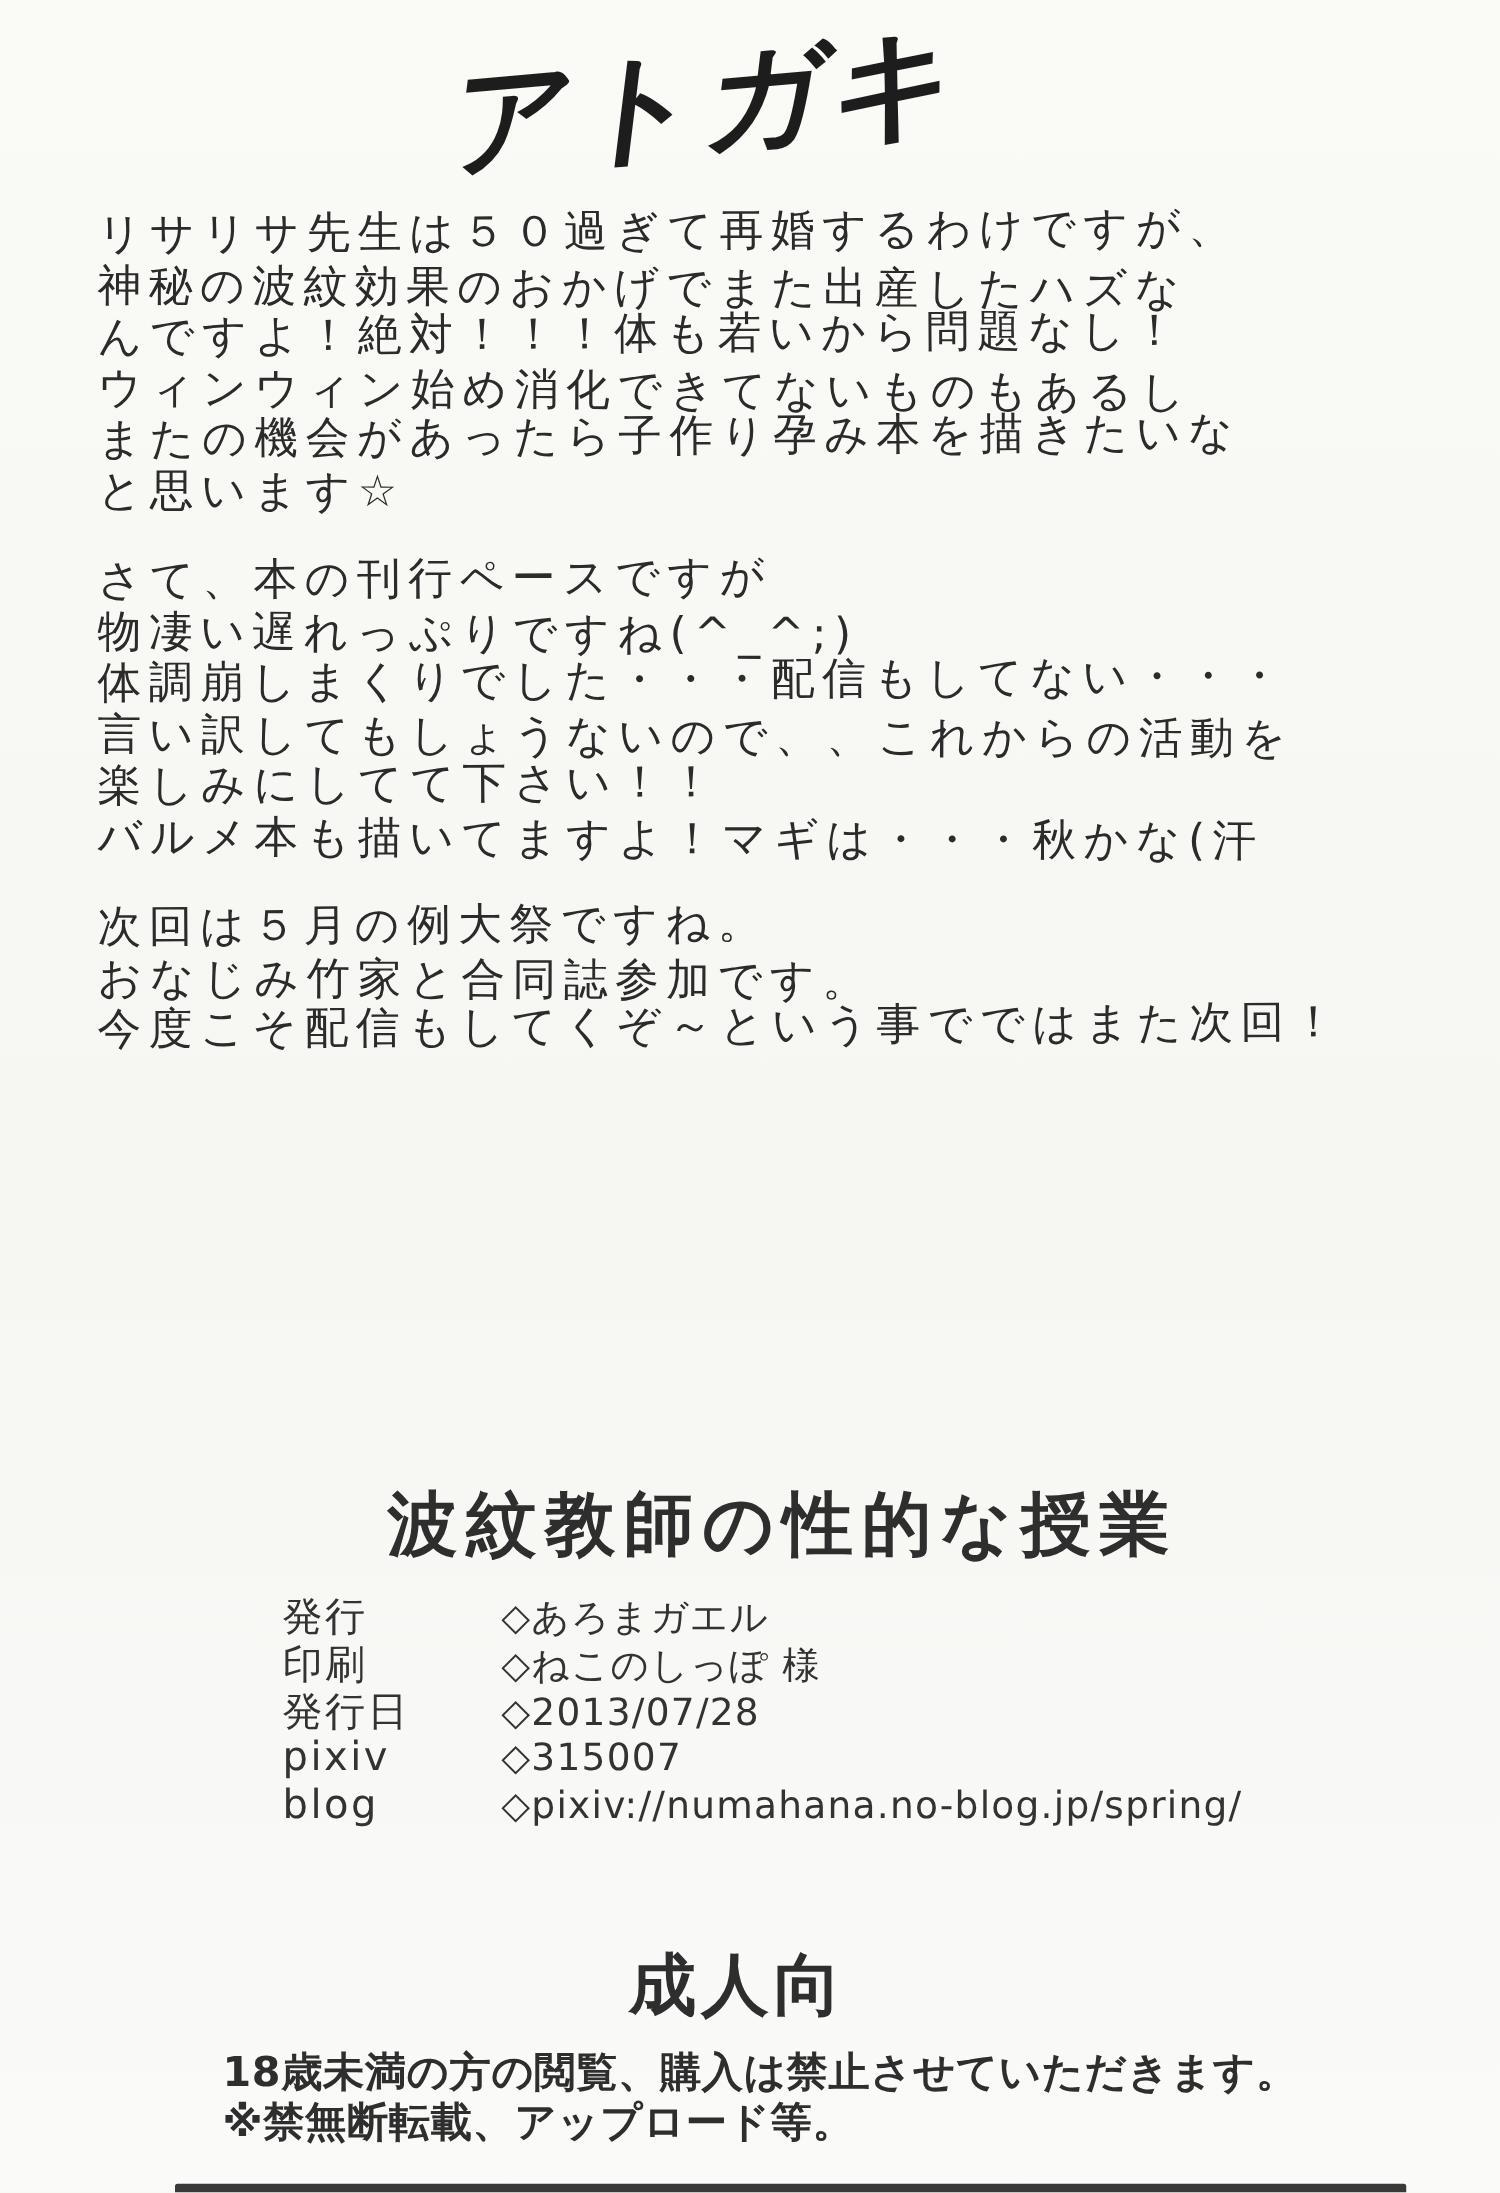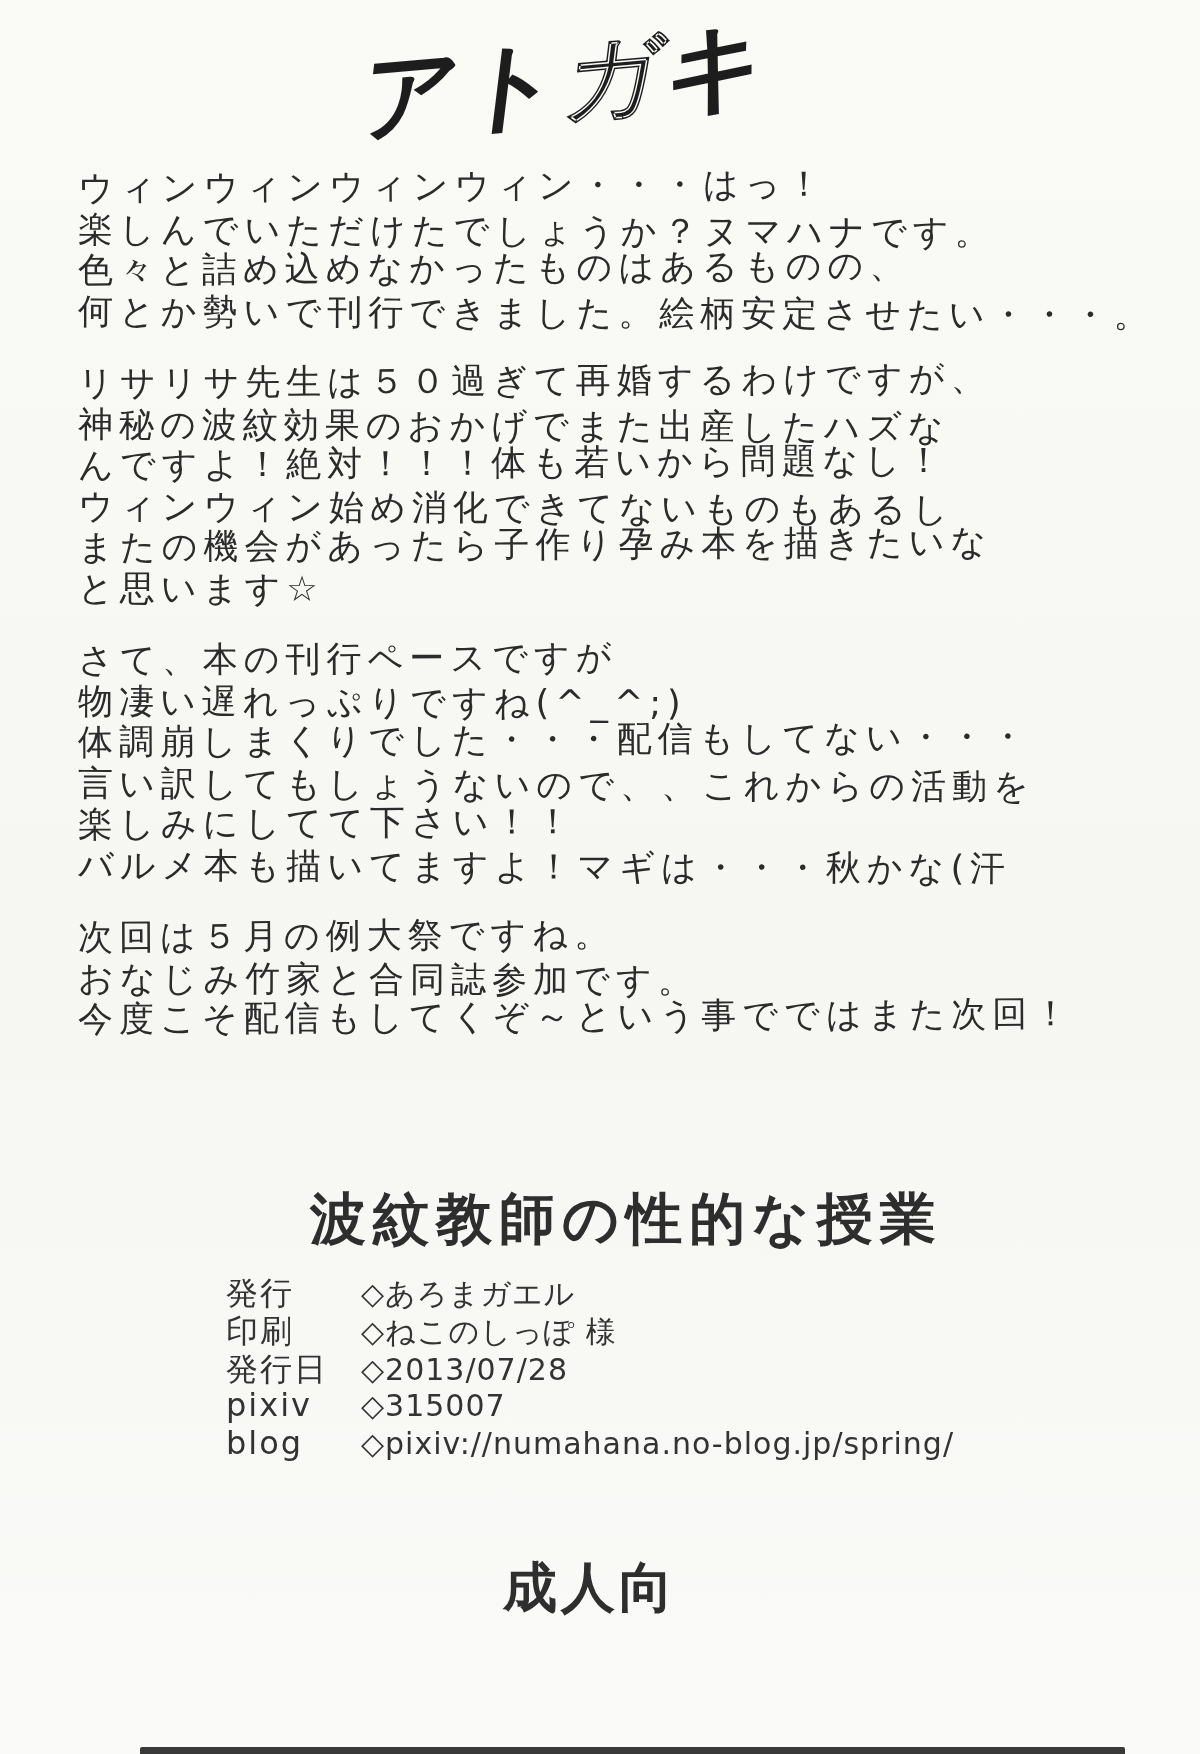--- a/index.html
+++ b/index.html
@@ -54,21 +54,21 @@
     display:flex;align-items:baseline;
     height:38px;
   }
   .colophon-label{
     width:135px;flex:0 0 135px;
     font-size:32px;color:#333;
     letter-spacing:2px;
   }
   .colophon-value{
     font-size:30px;color:#333;
-    letter-spacing:1px;white-space:nowrap;
+    letter-spacing:1px;white-space:nowrap;margin-left:40px;
   }
   
   .adult-heading{
     position:absolute;top:1552px;left:0;width:1180px;
     text-align:center;
     font-size:54px;font-weight:700;
     letter-spacing:4px;color:#2e2e2e;
     margin:0;
   }
   .disclaimer{
@@ -87,26 +87,20 @@
   }
 </style>
 </head>
 <body>
 
 <div class="page">
 
   <h1 class="hw-title">アトガキ</h1>
 
   <section class="hw">
-    <div class="para">
-      <div class="line">ウィンウィンウィンウィン・・・はっ！</div>
-      <div class="line">楽しんでいただけたでしょうか？ヌマハナです。</div>
-      <div class="line">色々と詰め込めなかったものはあるものの、</div>
-      <div class="line">何とか勢いで刊行できました。絵柄安定させたい・・・。</div>
-    </div>
     <div class="para">
       <div class="line">リサリサ先生は５０過ぎて再婚するわけですが、</div>
       <div class="line">神秘の波紋効果のおかげでまた出産したハズな</div>
       <div class="line">んですよ！絶対！！！体も若いから問題なし！</div>
       <div class="line">ウィンウィン始め消化できてないものもあるし</div>
       <div class="line">またの機会があったら子作り孕み本を描きたいな</div>
       <div class="line">と思います☆</div>
     </div>
     <div class="para">
       <div class="line">さて、本の刊行ペースですが</div>
@@ -143,16 +137,20 @@
       <span class="colophon-value">◇315007</span>
     </div>
     <div class="colophon-row">
       <span class="colophon-label">blog</span>
       <span class="colophon-value">◇pixiv://numahana.no-blog.jp/spring/</span>
     </div>
   </section>
 
   <h2 class="adult-heading">成人向</h2>
 
+  <section class="disclaimer">
+    <div class="disclaimer-line">18歳未満の方の閲覧、購入は禁止させていただきます。</div>
+    <div class="disclaimer-line">※禁無断転載、アップロード等。</div>
+  </section>
 
   <div class="scan-bar"></div>
 
 </div>
 
 </body></html>

